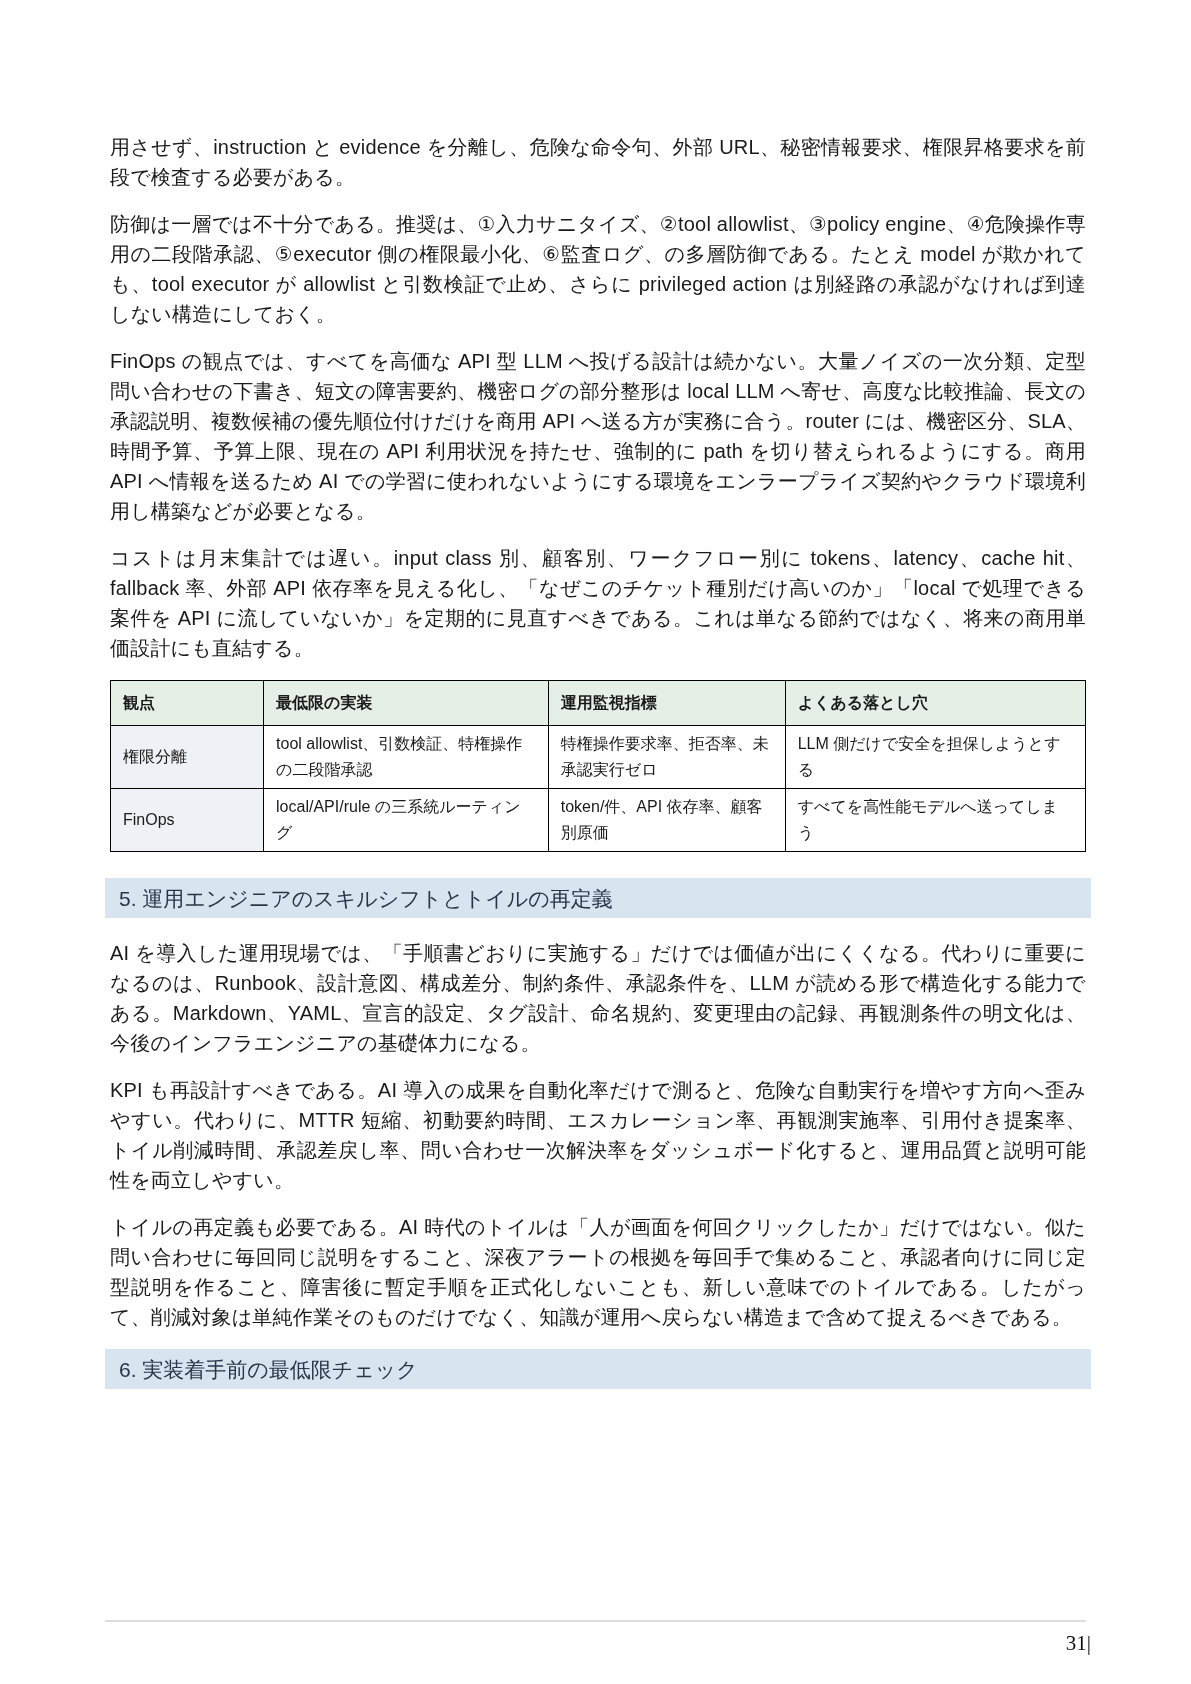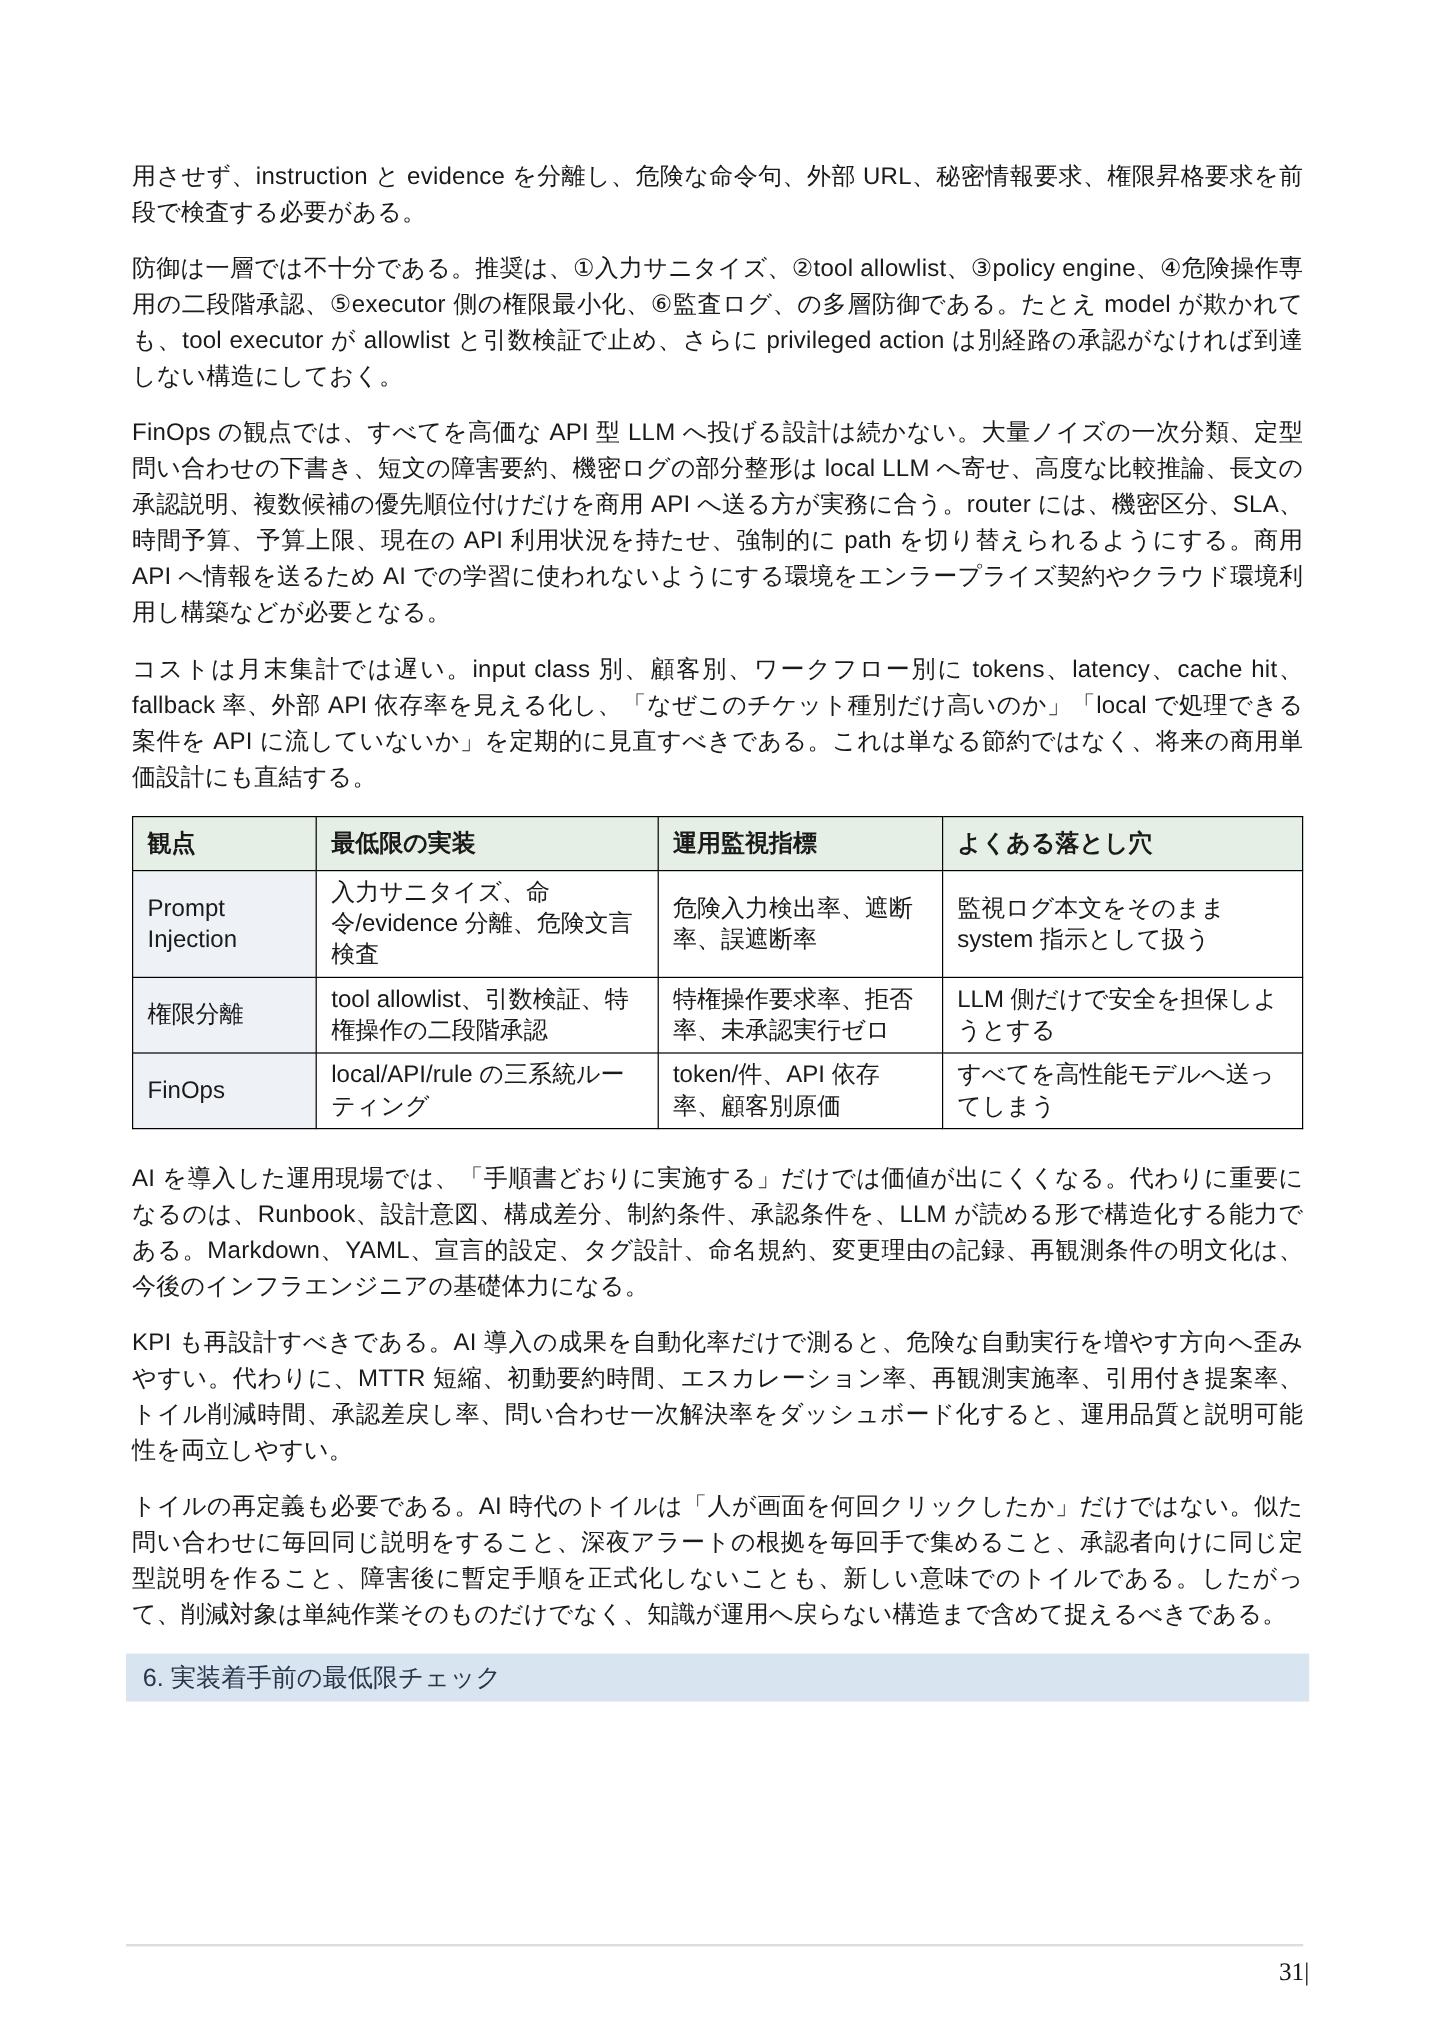--- a/index.html
+++ b/index.html
@@ -28,21 +28,21 @@
     color: #1a1a1a;
   }
   table.risk-table {
     width: 100%;
     border-collapse: collapse;
     margin: 4px 0 26px 0;
     table-layout: fixed;
   }
   table.risk-table th, table.risk-table td {
     border: 1px solid #000000;
-    font-size: 20px;
+    font-size: 16px;
     line-height: 26px;
     text-align: left;
     vertical-align: middle;
     padding: 5px 12px;
     word-break: break-word;
   }
   table.risk-table th {
     background: var(--table-header-bg, #e6efe6);
     font-weight: 700;
     height: 34px;
@@ -98,40 +98,35 @@
       <thead>
         <tr>
           <th>観点</th>
           <th>最低限の実装</th>
           <th>運用監視指標</th>
           <th>よくある落とし穴</th>
         </tr>
       </thead>
       <tbody>
         <tr>
-          <td class="label-col">Prompt Injection</td>
-          <td>入力サニタイズ、命令/evidence 分離、危険文言検査</td>
-          <td>危険入力検出率、遮断率、誤遮断率</td>
-          <td>監視ログ本文をそのまま system 指示として扱う</td>
-        </tr>
-        <tr>
           <td class="label-col">権限分離</td>
           <td>tool allowlist、引数検証、特権操作の二段階承認</td>
           <td>特権操作要求率、拒否率、未承認実行ゼロ</td>
           <td>LLM 側だけで安全を担保しようとする</td>
         </tr>
         <tr>
           <td class="label-col">FinOps</td>
           <td>local/API/rule の三系統ルーティング</td>
           <td>token/件、API 依存率、顧客別原価</td>
           <td>すべてを高性能モデルへ送ってしまう</td>
         </tr>
       </tbody>
     </table>
 
+    <div class="section-heading">5. 運用エンジニアのスキルシフトとトイルの再定義</div>
 
     <p class="body-p">AI を導入した運用現場では、「手順書どおりに実施する」だけでは価値が出にくくなる。代わりに重要になるのは、Runbook、設計意図、構成差分、制約条件、承認条件を、LLM が読める形で構造化する能力である。Markdown、YAML、宣言的設定、タグ設計、命名規約、変更理由の記録、再観測条件の明文化は、今後のインフラエンジニアの基礎体力になる。</p>
     <p class="body-p">KPI も再設計すべきである。AI 導入の成果を自動化率だけで測ると、危険な自動実行を増やす方向へ歪みやすい。代わりに、MTTR 短縮、初動要約時間、エスカレーション率、再観測実施率、引用付き提案率、トイル削減時間、承認差戻し率、問い合わせ一次解決率をダッシュボード化すると、運用品質と説明可能性を両立しやすい。</p>
     <p class="body-p">トイルの再定義も必要である。AI 時代のトイルは「人が画面を何回クリックしたか」だけではない。似た問い合わせに毎回同じ説明をすること、深夜アラートの根拠を毎回手で集めること、承認者向けに同じ定型説明を作ること、障害後に暫定手順を正式化しないことも、新しい意味でのトイルである。したがって、削減対象は単純作業そのものだけでなく、知識が運用へ戻らない構造まで含めて捉えるべきである。</p>
 
     <div class="section-heading last">6. 実装着手前の最低限チェック</div>
 
   </div>
 
   <div class="footer-rule"></div>

